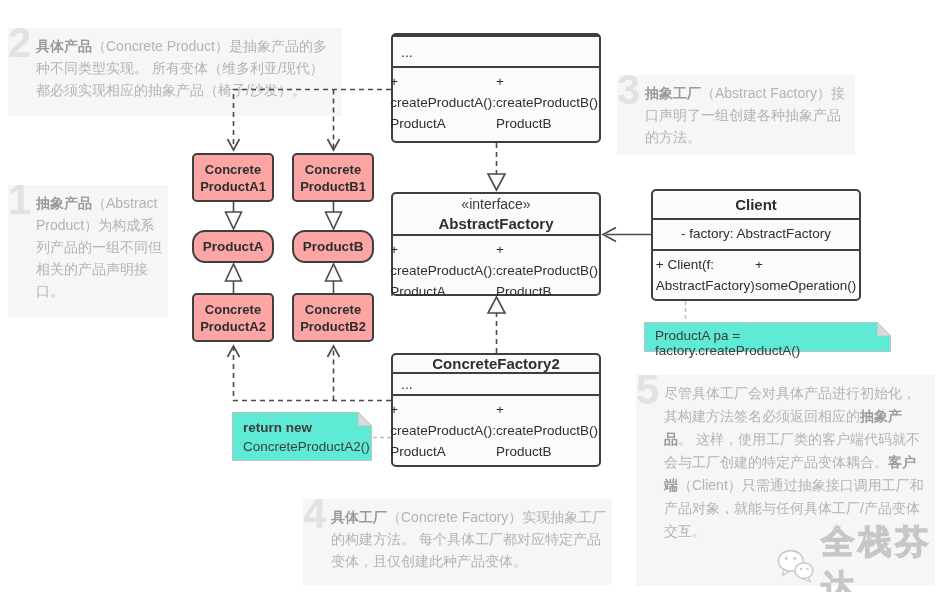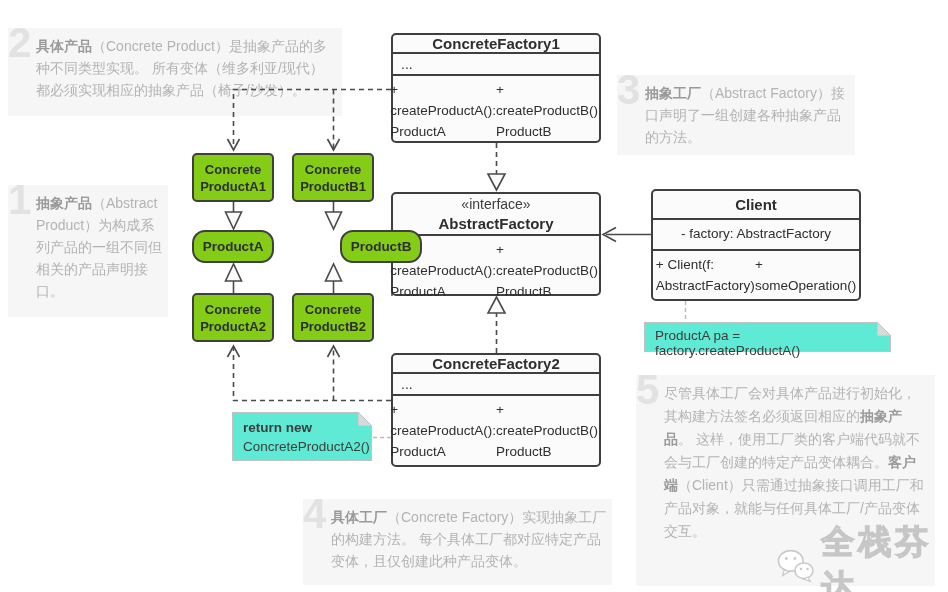--- a/index.html
+++ b/index.html
@@ -18,21 +18,21 @@
   .uml { position: absolute; background: #fbfbfb; border: 2px solid #3f3f3f; border-radius: 5px;
     display: flex; flex-direction: column; color: #2e2e2e; }
   .uml .title { font-weight: bold; font-size: 15px; text-align: center;
     display: flex; flex-direction: column; justify-content: center; }
   .uml .sec { border-top: 2px solid #3f3f3f; }
   .uml .members { font-size: 13.5px; line-height: 21px; padding: 3px 8px;
     display: flex; flex-direction: row; justify-content: center; }
   .uml .ellipsis { font-size: 14px; padding: 2px 8px; display:flex; align-items:center; }
   .stereotype { font-weight: normal; font-size: 14px; color: #3c3c3c; }
 
-  .pbox { position: absolute; background: #84cc16; border: 2px solid #3f3f3f; border-radius: 5px;
+  .pbox { position: absolute; background: #fca5a5; border: 2px solid #3f3f3f; border-radius: 5px;
     display: flex; align-items: center; justify-content: center; text-align: center;
     font-weight: bold; font-size: 13px; line-height: 17px; color: #2e2e2e; padding: 2px; }
   .pbox.abstract { font-size: 13.5px; border-radius: 13px; }
 
   
   .note { position: absolute; background: #5eead4; border: 1px solid #c2c2c2;
     color: #3d3d3d; font-size: 13.5px; }
   .note .fold { position: absolute; top: -1px; right: -1px; }
 
   
@@ -105,21 +105,20 @@
     <path d="M327.5 357 L333.5 346 L339.5 357" stroke="#4a4a4a" stroke-width="1.6" fill="none"></path>
 
     <path d="M651 234.5 L606 234.5" stroke="#4a4a4a" stroke-width="1.6" fill="none"></path>
     <path d="M616 227.5 L603 234.5 L616 241.5" stroke="#4a4a4a" stroke-width="1.6" fill="none"></path>
 
     <path d="M685.5 301 L685.5 321" stroke="#bdbdbd" stroke-width="1.5" stroke-dasharray="4,3" fill="none"></path>
     <path d="M373 437.5 L391 437.5" stroke="#bdbdbd" stroke-width="1.5" stroke-dasharray="4,3" fill="none"></path>
   </svg>
 
   <div class="uml" style="left:391px; top:33px; width:210px; height:110px;">
-    <div class="title" style="height:29px;">ConcreteFactory1</div>
     <div class="sec ellipsis" style="height:31px;">...</div>
     <div class="sec members" style="flex:1;">
       <div>+ createProductA(): ProductA</div>
       <div>+ createProductB(): ProductB</div>
     </div>
   </div>
 
   <div class="uml" style="left:391px; top:192px; width:210px; height:104px;">
     <div class="title" style="height:48px; line-height:20px;">
       <span class="stereotype">«interface»</span>
@@ -147,21 +146,21 @@
     </div>
     <div class="sec members" style="flex:1;align-items:center;">
       <div>+ Client(f: AbstractFactory)</div>
       <div>+ someOperation()</div>
     </div>
   </div>
 
   <div class="pbox" style="left:192px; top:153px; width:82px; height:49px;">Concrete ProductA1</div>
   <div class="pbox" style="left:292px; top:153px; width:82px; height:49px;">Concrete ProductB1</div>
   <div class="pbox abstract" style="left:192px; top:230px; width:82px; height:33px;">ProductA</div>
-  <div class="pbox abstract" style="left:292px; top:230px; width:82px; height:33px;margin-left:48px;">ProductB</div>
+  <div class="pbox abstract" style="left:292px; top:230px; width:82px; height:33px;">ProductB</div>
   <div class="pbox" style="left:192px; top:293px; width:82px; height:49px;">Concrete ProductA2</div>
   <div class="pbox" style="left:292px; top:293px; width:82px; height:49px;">Concrete ProductB2</div>
 
   <div class="note" style="left:644px; top:322px; width:247px; height:30px; padding:5px 10px;">
     <span>ProductA pa = factory.createProductA()</span>
     <svg class="fold" width="14" height="14">
       <path d="M0 0 L14 0 L14 14 Z" fill="#ffffff"></path>
       <path d="M0 0 L14 14 L0 14 Z" fill="#d9d9d9" stroke="#c2c2c2" stroke-width="1"></path>
     </svg>
   </div>

